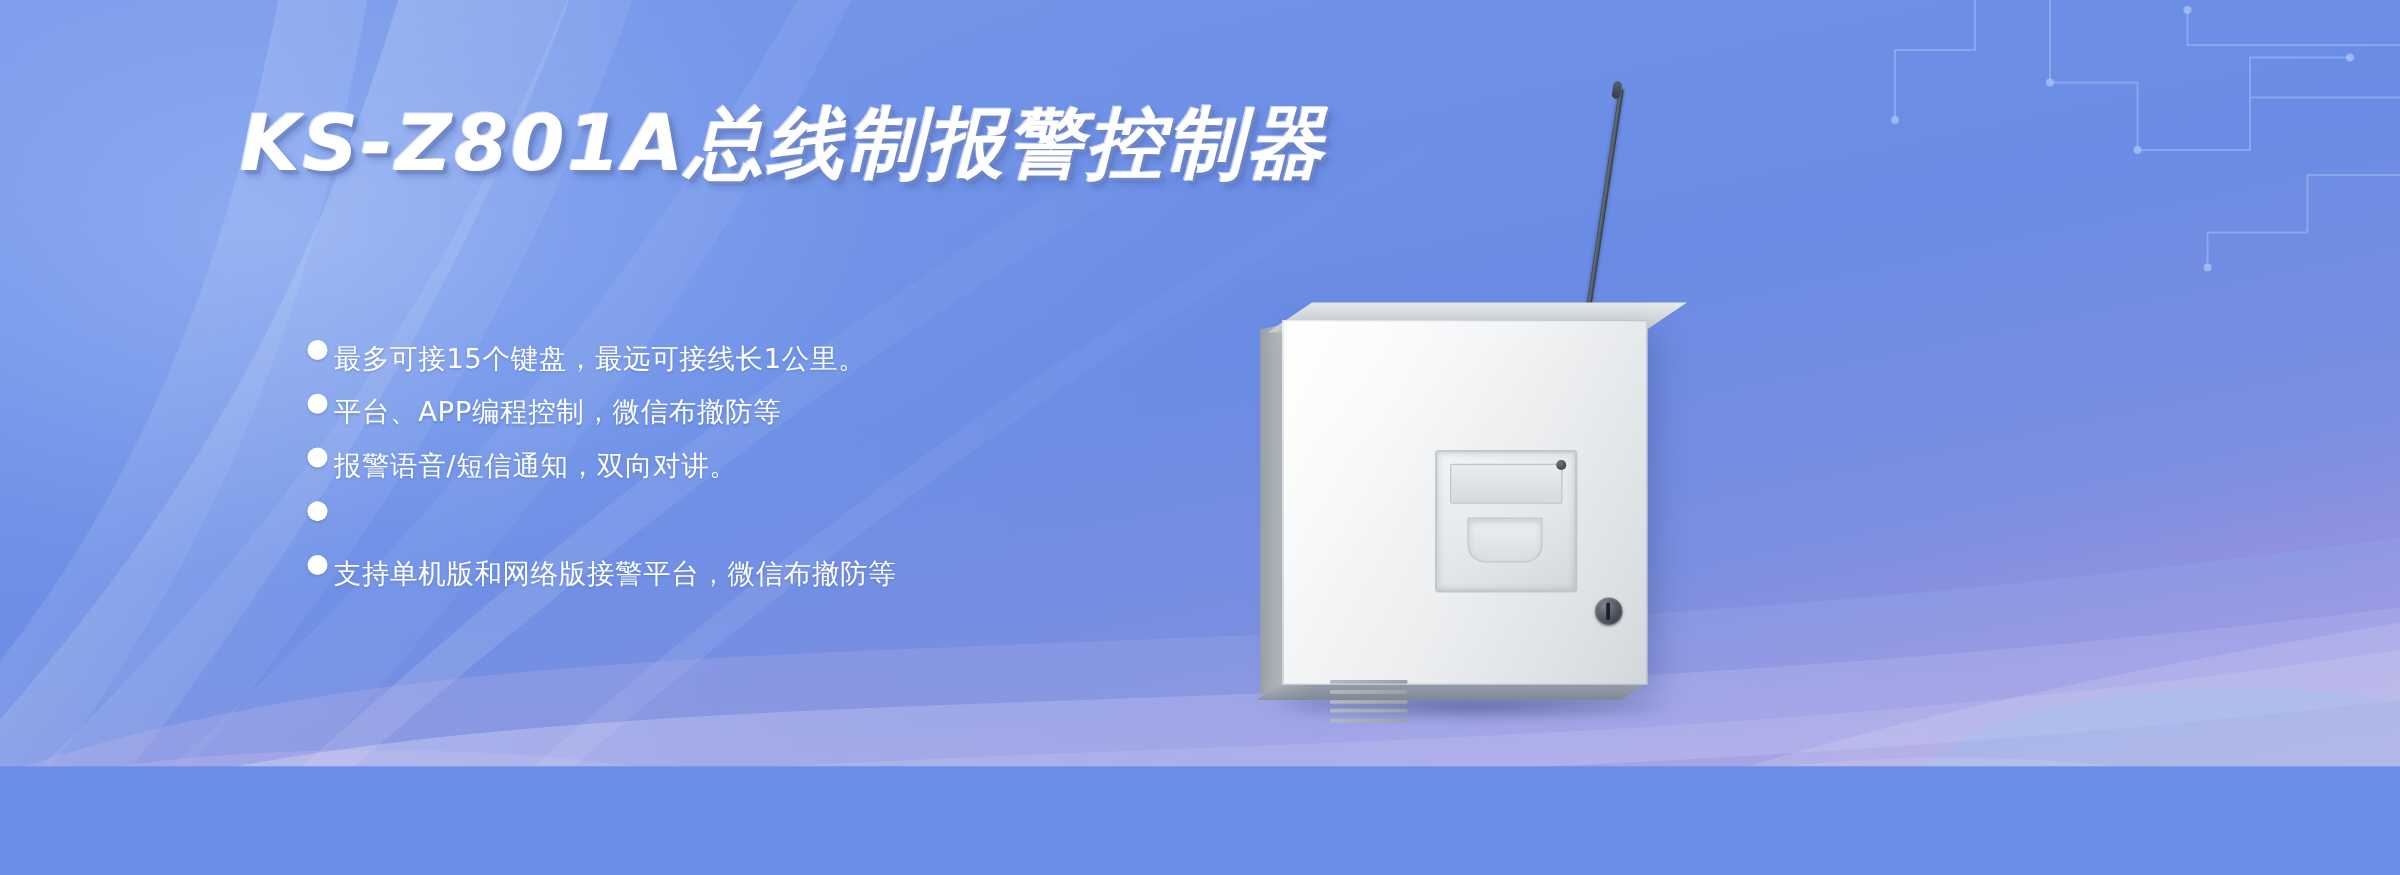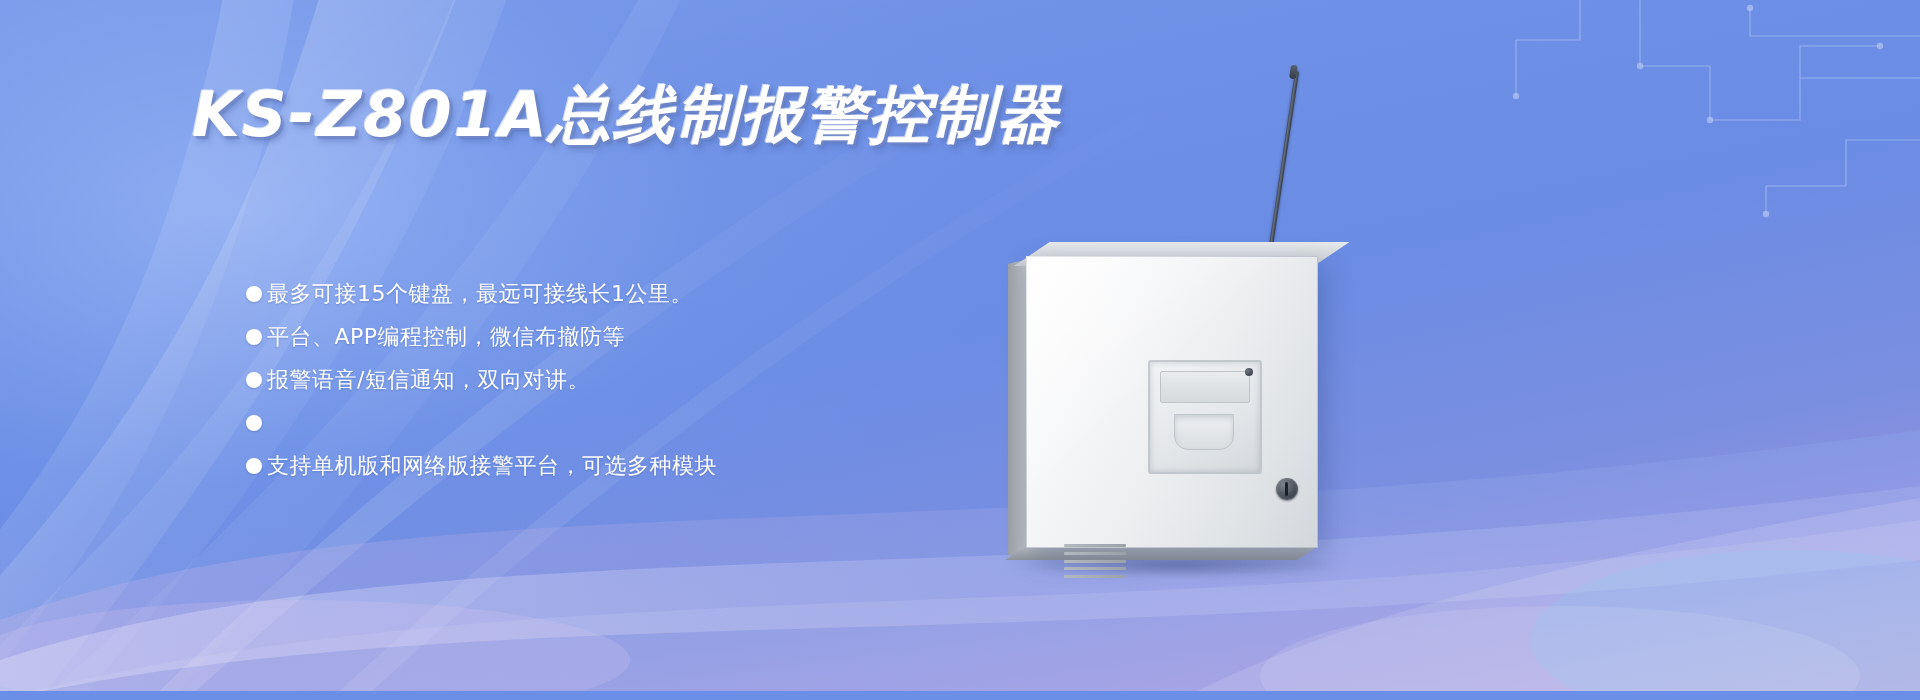--- a/index.html
+++ b/index.html
@@ -2,21 +2,21 @@
 <html lang="zh"><head>
 <meta charset="utf-8">
 <style>
   html,body{margin:0;padding:0;}
   body{
     width:1920px;height:700px;overflow:hidden;
     font-family:"Liberation Sans","DejaVu Sans",sans-serif;
     background:#6b8ee6;
   }
   .banner{
-    position:relative;width:1920px;height:691px;overflow:hidden;
+    position:relative;width:1920px;height:613px;overflow:hidden;
     background:
       radial-gradient(ellipse 1100px 620px at 12% 30%, rgba(150,180,245,0.75) 0%, rgba(120,155,235,0.25)45%, rgba(110,145,230,0) 70%),
       linear-gradient(168deg,#7b9bea 0%, #6f91e6 22%, #6a8ce4 48%, #7b8fe0 72%, #9c93e0 88%, #b79ad9 100%);
   }
   
   .ribbons{position:absolute;inset:0;pointer-events:none;}
   .ribbons svg{display:block;width:1920px;height:700px;}
 
   
   .circuit{position:absolute;top:0;right:0;width:640px;height:240px;pointer-events:none;opacity:.55;}
@@ -36,21 +36,21 @@
       4px 5px 6px rgba(70,95,165,.40),
       -1px -1px 0 rgba(255,255,255,.65);
   }
 
   
   .features{
     position:absolute;left:246px;top:272px;width:820px;
     list-style:none;margin:0;padding:0;
   }
   .feature-item{
-    display:flex;align-items:center;
+    display:flex;
     height:43px;margin-bottom:0;
     color:#ffffff;font-size:22px;letter-spacing:.5px;
     font-family:"DejaVu Sans","Liberation Sans",sans-serif;
     text-shadow:0 1px 2px rgba(60,85,155,.35);
     white-space:nowrap;
   }
   .bullet{
     flex:0 0 auto;width:16px;height:16px;border-radius:50%;
     background:#ffffff;margin-right:5px;
     box-shadow:0 1px 2px rgba(60,85,155,.35);
@@ -242,21 +242,21 @@
     </li>
     <li class="feature-item">
       <span class="bullet"></span>
       <span class="feature-text">报警语音/短信通知，双向对讲。</span>
     </li>
     <li class="feature-item">
       <span class="bullet"></span>
     </li>
     <li class="feature-item">
       <span class="bullet"></span>
-      <span class="feature-text">支持单机版和网络版接警平台，可选多种模块</span>
+      <span class="feature-text">支持单机版和网络版接警平台，微信布撤防等</span>
     </li>
   </ul>
 
   <div class="product">
     <div class="antenna"></div>
     <div class="antenna-tip"></div>
     <div class="box-shadow"></div>
     <div class="box-side"></div>
     <div class="box-top"></div>
     <div class="box-bottom"></div>

